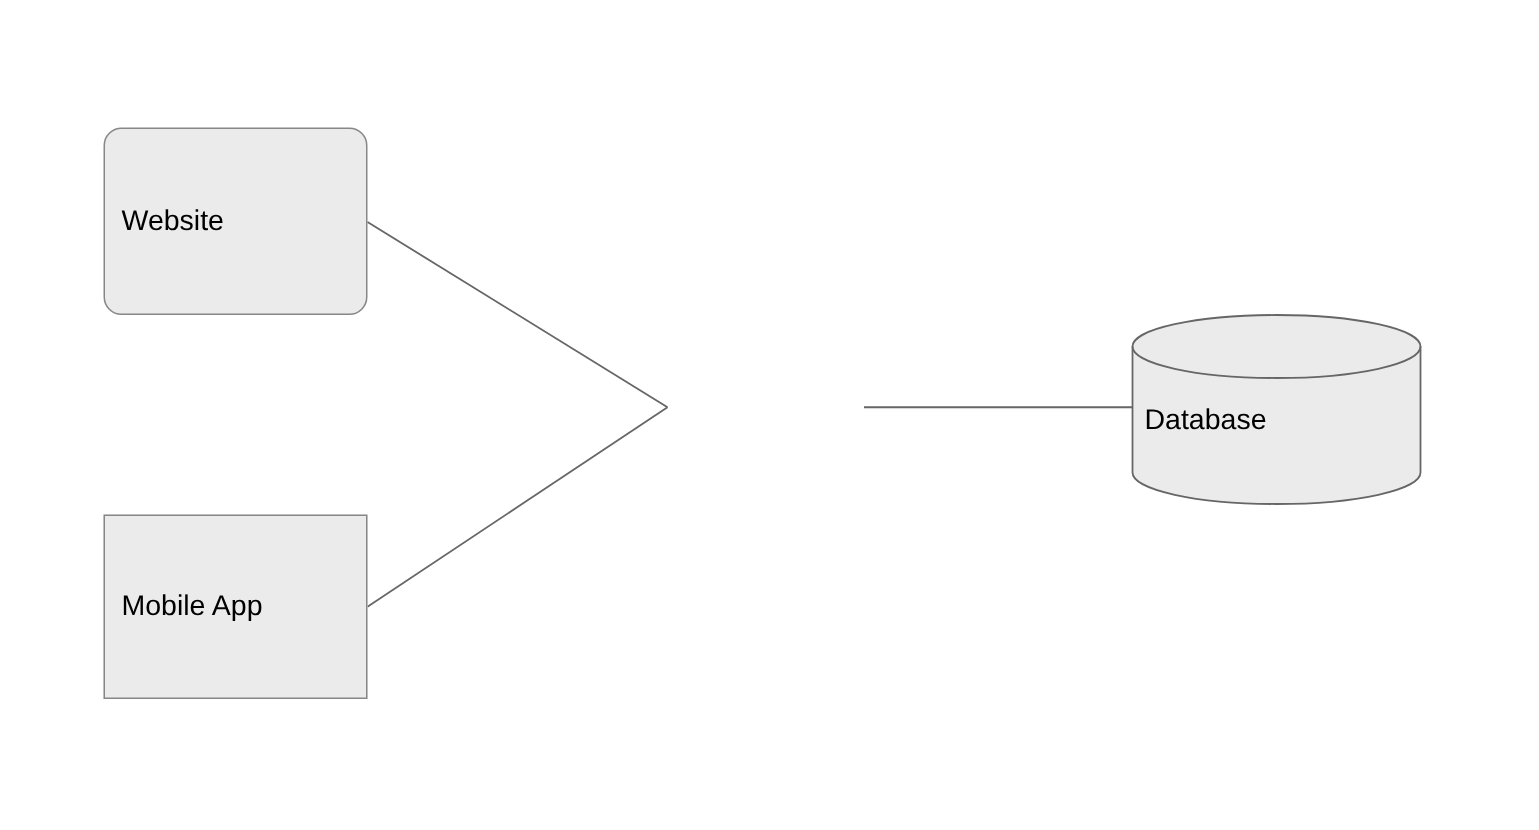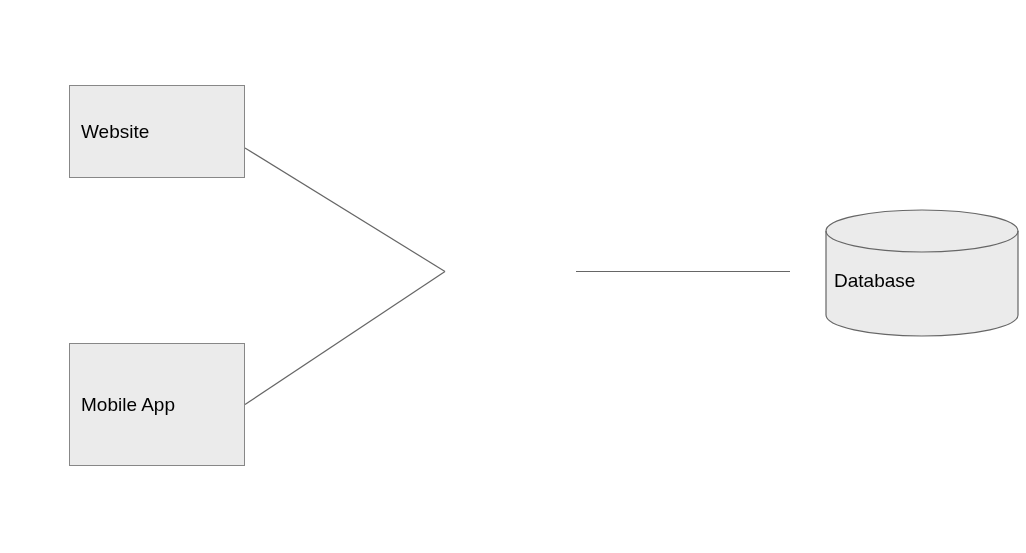--- a/index.html
+++ b/index.html
@@ -63,24 +63,24 @@
     fill: none;
     stroke: var(--connector);
     stroke-width: 1.2;
   }
   .cylinder .node-label {
     position: absolute;
     left: 9px;
     top: 61px;
   }
   
-  #node-website   { left: 69px;  top: 85px;  width: 176px; height: 93px; }
+  #node-website   { left: 69px;  top: 85px;  width: 176px; height: 125px; border-radius: 12px; }
   #node-mobile    { left: 69px;  top: 343px; width: 176px; height: 123px; text-align: center; }
   #node-api       { left: 445px; top: 213px; width: 131px; height: 117px; }
-  #node-database  { left: 825px; top: 209px; width: 194px; height: 128px; }
+  #node-database  { left: 754px; top: 209px; width: 194px; height: 128px; }
 </style>
 </head>
 <body>
 
 <div class="canvas">
 
   <svg class="connector-layer" width="1026" height="553" viewBox="0 0 1026 553" aria-hidden="true">
     <line x1="245" y1="148" x2="445" y2="271.5"></line>
     <line x1="245" y1="404.5" x2="445" y2="271.5"></line>
     <line x1="576" y1="271.5" x2="790" y2="271.5"></line>

